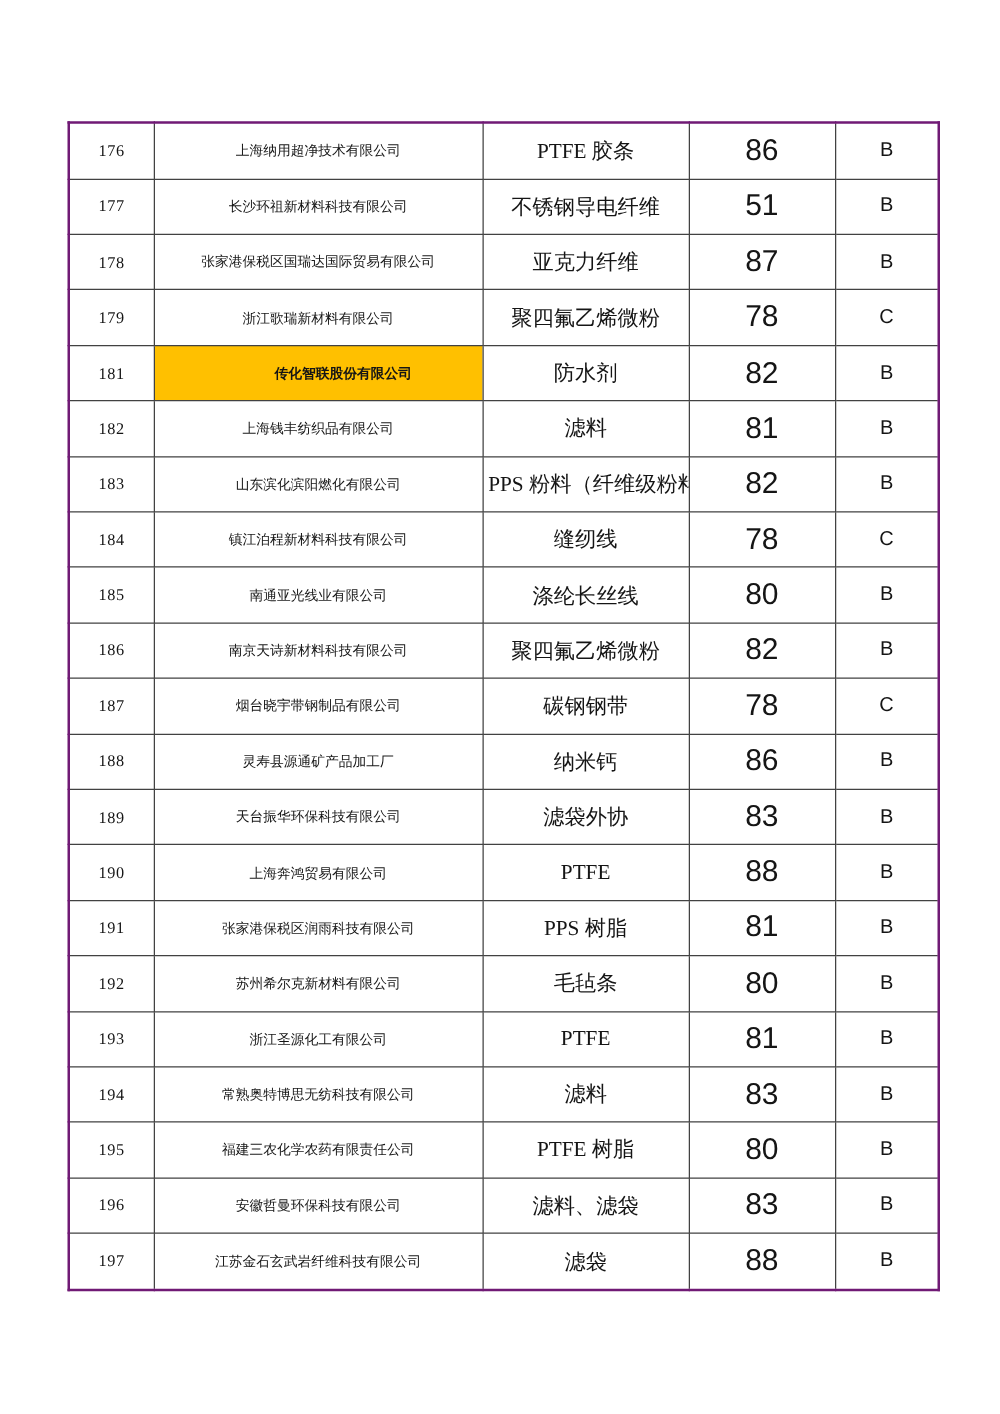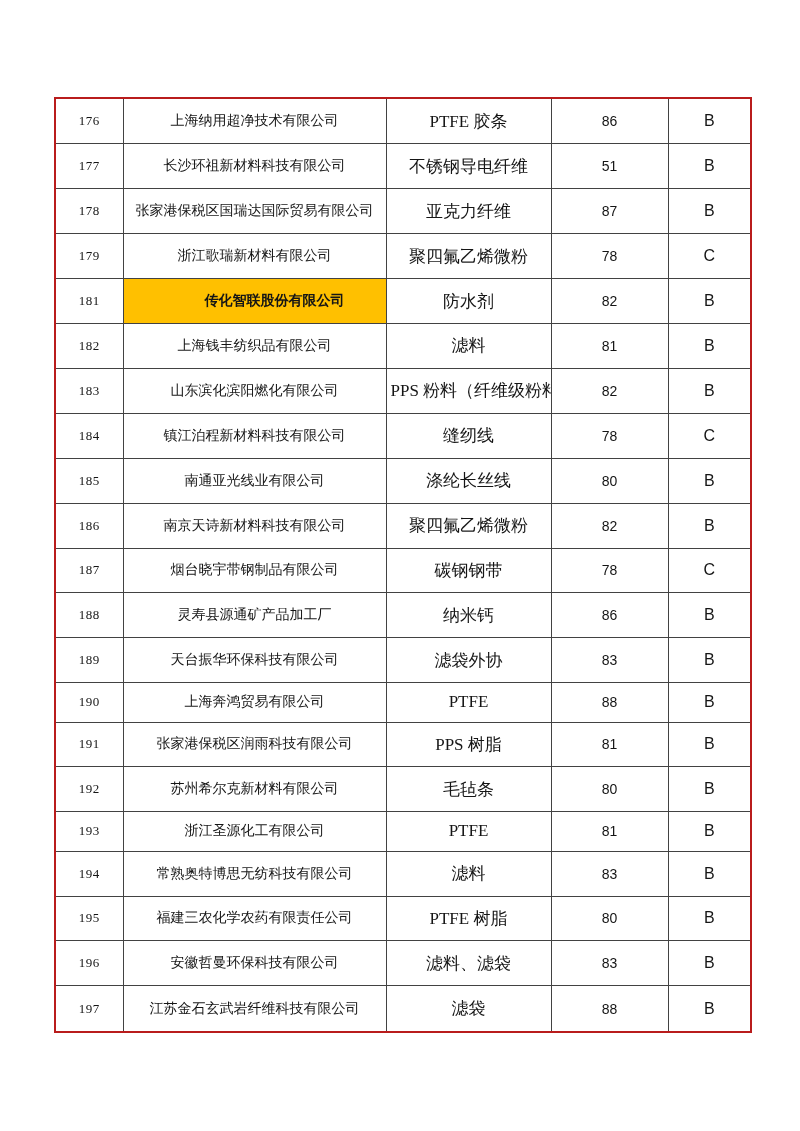--- a/index.html
+++ b/index.html
@@ -16,46 +16,46 @@
     font-family: "Liberation Sans", sans-serif;
   }
   table.rating-table {
     position: absolute;
     left: 54px;
     top: 97px;
     width: 696px;
     height: 936px;
     border-collapse: collapse;
     table-layout: fixed;
-    border: 2px solid #b91c1c;
+    border: 2px solid #701a75;
   }
   table.rating-table td {
     border: 1px solid #424242;
     text-align: center;
     vertical-align: middle;
     padding: 0 4px;
     color: #151515;
     overflow: hidden;
     white-space: nowrap;
   }
   td.col-no {
     font-family: "Liberation Serif", serif;
     font-size: 13px;
     letter-spacing: 0.5px;
   }
   td.col-company {
-    font-size: 14px;
+    font-size: 11px;
     font-family: "Liberation Sans", sans-serif;
   }
   td.col-product {
     font-size: 17px;
     font-family: "Liberation Serif", serif;
   }
   td.col-score {
-    font-size: 14px;
+    font-size: 24px;
     font-family: "Liberation Sans", sans-serif;
     color: #14141e;
   }
   td.col-grade {
     font-size: 16px;
     font-family: "Liberation Sans", sans-serif;
     color: #14141e;
   }
   td.highlighted {
     font-weight: bold;

